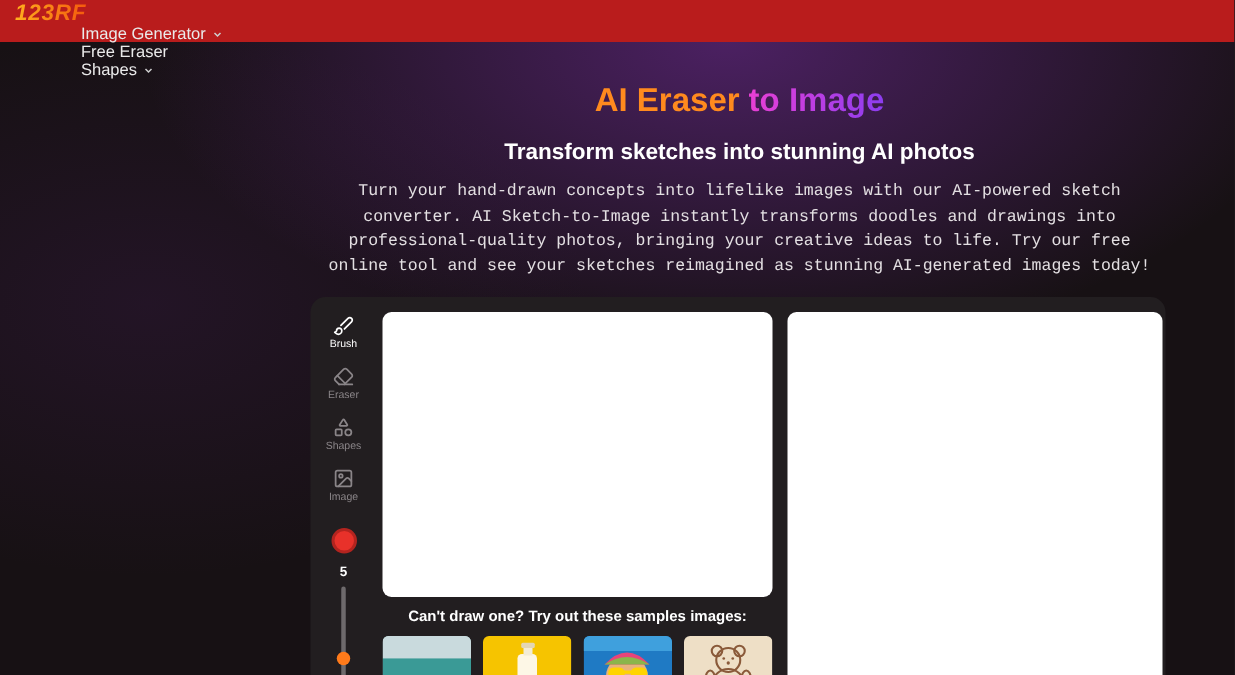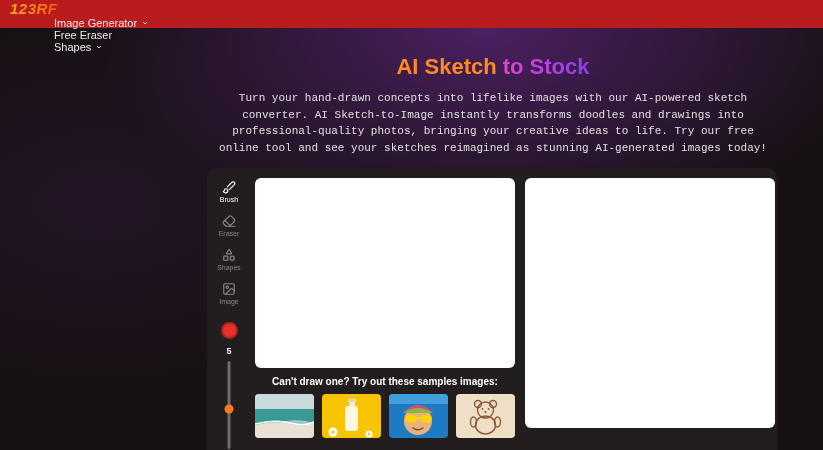--- a/index.html
+++ b/index.html
@@ -98,21 +98,22 @@
   </div>
   <div class="nav-item">
     <span>Shapes</span>
     <svg viewBox="0 0 24 24" fill="none" stroke-width="3">
         <path d="M6 9l6 6 6-6"></path>
       </svg>
   </div>
 </header>
 
 <main class="content">
-  <h1 class="title"><span class="t1">AI Sketch</span><span class="t2">to Stock</span></h1>
+  <h1 class="title"><span class="t1">AI Eraser</span><span class="t2">to Image</span></h1>
+  <h2 class="subtitle">Transform sketches into stunning AI photos</h2>
   <p class="desc">Turn your hand-drawn concepts into lifelike images with our AI-powered sketch converter. AI Sketch-to-Image instantly transforms doodles and drawings into professional-quality photos, bringing your creative ideas to life. Try our free online tool and see your sketches reimagined as stunning AI-generated images today!</p>
 
   <section class="editor-card">
 
     <div class="toolbar">
       <div class="tool active">
         <svg viewBox="0 0 24 24">
             <path d="M9.06 11.9l8.07-8.06a2.85 2.85 0 1 1 4.03 4.03l-8.06 8.07"></path>
             <path d="M7.07 14.94c-1.66 0-3 1.35-3 3.02 0 1.33-2.5 1.52-2 2.02 1.08 1.1 2.49 2.02 4 2.02 2.2 0 4-1.8 4-4.04a3.01 3.01 0 0 0-3-3.02z"></path>
           </svg>

